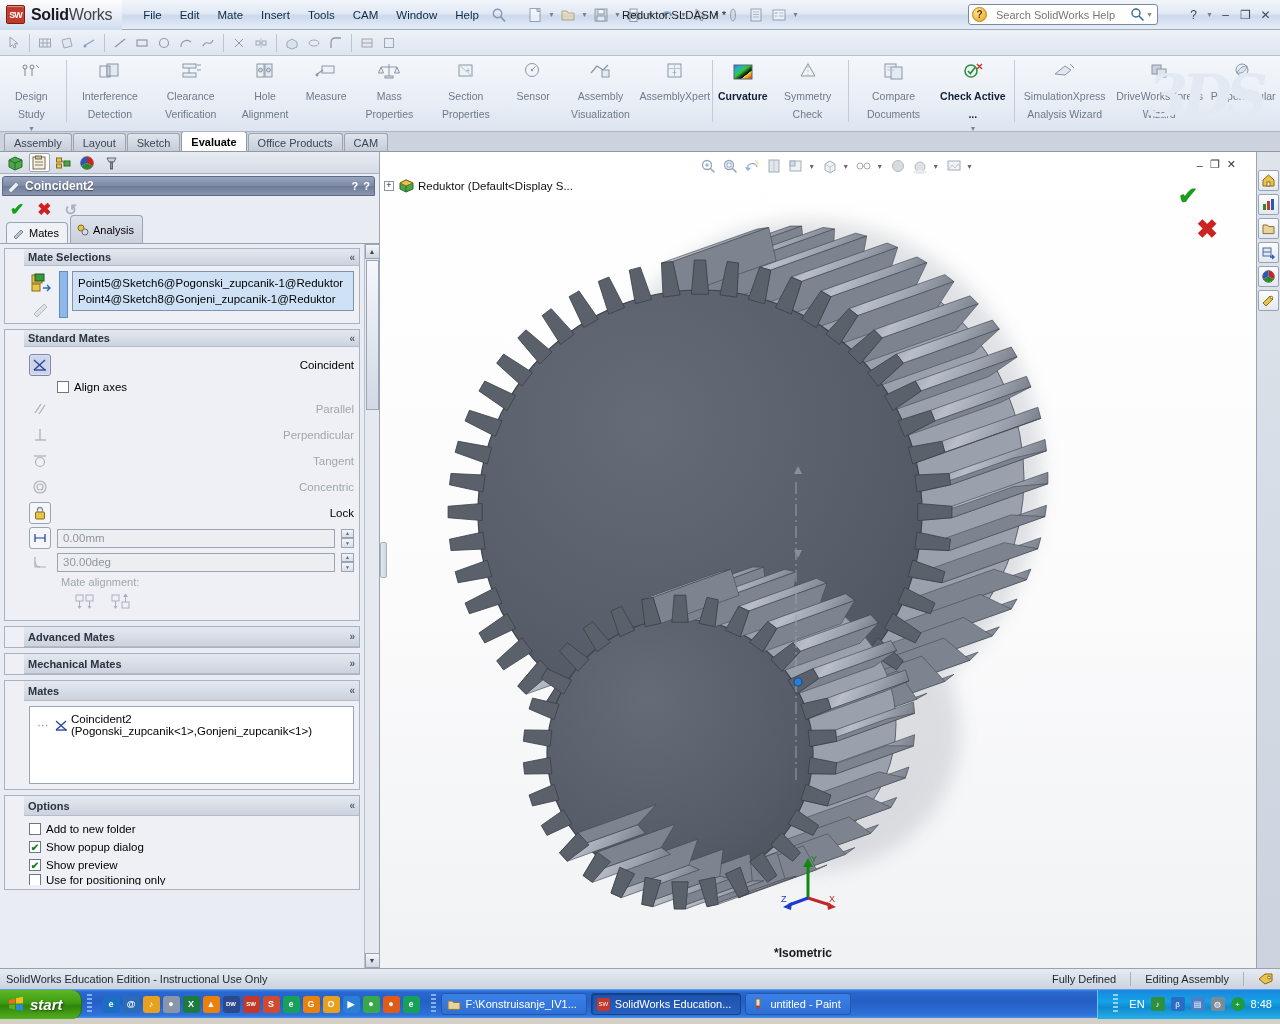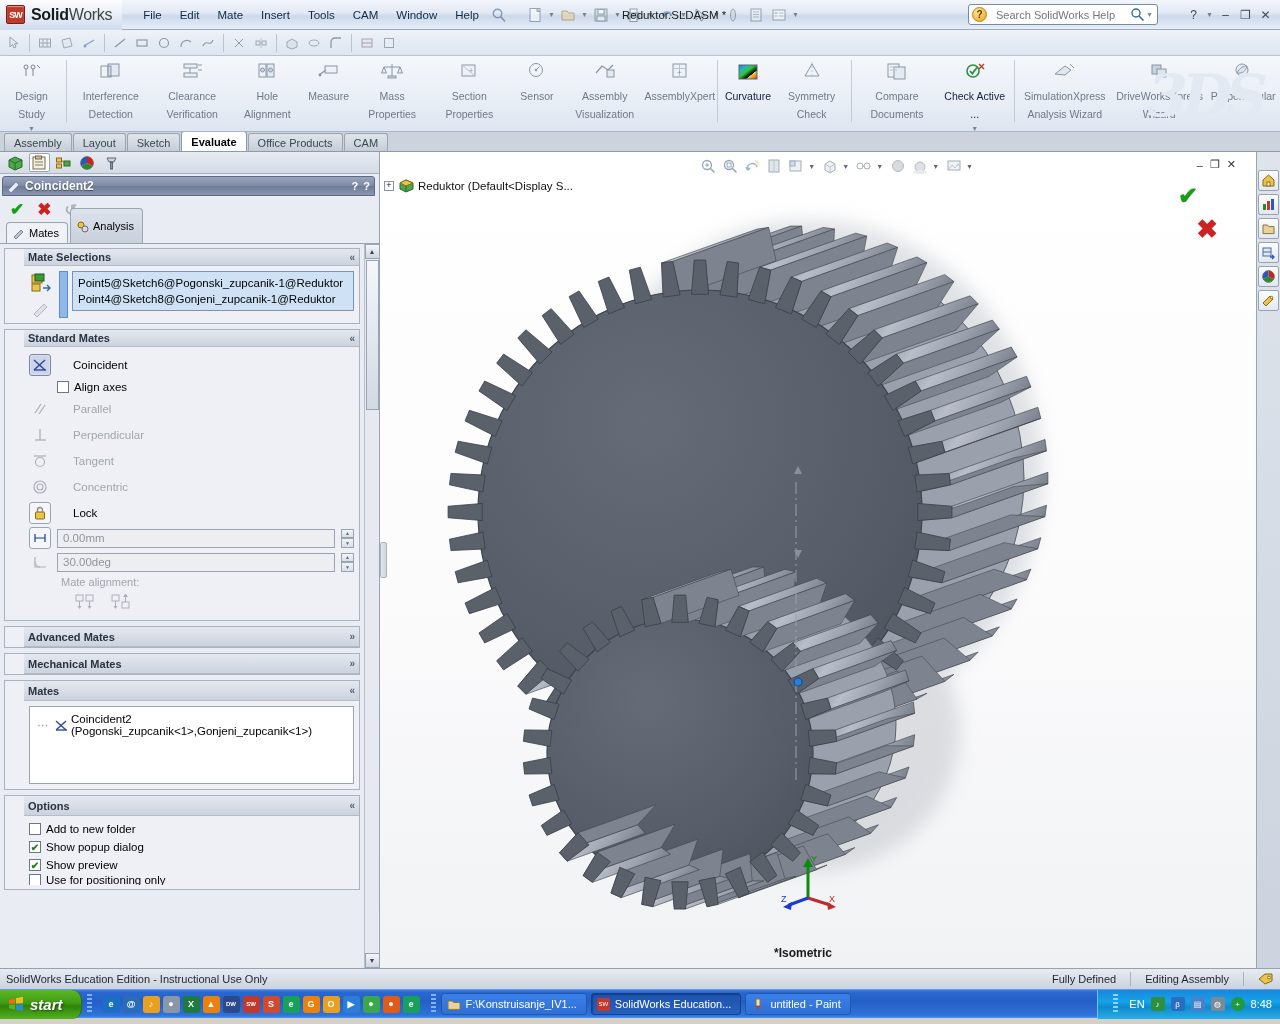--- a/index.html
+++ b/index.html
@@ -50,21 +50,21 @@
   .qbsep { width:1px;height:18px;background:#b9c4d2;margin:0 3px;}
 
   
   #ribbon { height:76px; width:1280px; position:relative;
     background:linear-gradient(180deg,#f4f7fb 0%,#e9eef6 60%,#dde5f0 100%);
     border-bottom:1px solid #aab6c6; display:flex; align-items:flex-start; }
   .rgroup { display:flex; align-items:flex-start; height:76px; }
   .rsep { width:1px; height:62px; margin:4px 3px; background:#c2ccd9; }
   .ritem { width:auto; min-width:54px; padding:3px 5px 0; display:flex; flex-direction:column;
     align-items:center; text-align:center; color:#6e7a88; }
-  .ritem.active { color:#10213a; font-weight:normal; }
+  .ritem.active { color:#10213a; font-weight:bold; }
   .ritem .ico { height:26px; display:flex; align-items:center; justify-content:center;
     margin-bottom:2px; }
   .ritem .lbl { font-size:10.5px; line-height:18px; max-width:86px; }
   .drop-caret { font-size:7px; color:#7b8694; margin-top:2px; }
   #dsbadge { position:absolute; right:18px; top:6px; font-size:58px; color:#e2e9f3;
     font-family:"DejaVu Serif", serif; font-style:italic; font-weight:bold;
     letter-spacing:-6px; user-select:none; }
 
   
   #tabsrow { height:20px; width:1280px; background:#ccd3dd; display:flex;
@@ -94,21 +94,21 @@
     display:flex; align-items:center; padding:0 4px; color:#fff;}
   #pmheader .t { font-weight:bold; font-size:12px; margin-left:5px;
     text-shadow:0 1px 1px rgba(0,0,0,.45);}
   #pmheader .hh { margin-left:auto; display:flex; gap:5px; font-size:11px; font-weight:bold;}
 
   #pmactions { height:26px; display:flex; align-items:center; gap:13px; padding-left:10px;}
   .act { font-size:17px; line-height:17px; font-weight:bold; }
 
   #pmtabs { height:22px; display:flex; align-items:flex-end; padding-left:6px;
     border-bottom:1px solid #9aa3b0;}
-  .ptab { height:35px; padding:0 8px 0 5px; display:flex; align-items:center; gap:4px;
+  .ptab { height:28px; padding:0 8px 0 5px; display:flex; align-items:center; gap:4px;
     font-size:11px; background:linear-gradient(180deg,#dde3ec,#c8d0dc);
     border:1px solid #9aa5b3; border-bottom:none; border-radius:4px 4px 0 0; margin-right:2px;}
   .ptab.active { background:#eef1f6; height:21px; }
 
   #pmbody { flex:1; overflow:hidden; position:relative; display:flex; }
   #pmscrollarea { flex:1; padding:4px 4px 0 4px; overflow:hidden; }
   #pmscrollbar { width:15px; background:#e6e9ef; border-left:1px solid #b9c0cb;
     display:flex; flex-direction:column; align-items:center; }
   .sbtn { width:15px;height:15px;background:linear-gradient(180deg,#f4f6fa,#cfd6e1);
     border:1px solid #9aa5b3; display:flex;align-items:center;justify-content:center;
@@ -123,21 +123,21 @@
   .sect-h .chev { margin-left:auto; color:#5a6headers; font-size:10px; color:#56607a; }
   .sect-b { padding:5px; }
 
   .sel-box { border:1px solid #7f93ad; background:#cfe2f5; padding:3px 5px;
     font-size:11.5px; line-height:16px; }
   .sel-row { display:flex; align-items:flex-start; gap:4px; }
   .sel-icons { display:flex; flex-direction:column; gap:7px; padding-top:2px; width:26px;
     align-items:center;}
   .sel-bluebar { width:9px; background:#8fb8e8; border:1px solid #5c8fc9; align-self:stretch;}
 
-  .mrow { display:flex; align-items:center; height:26px; gap:22px; }
+  .mrow { display:flex; align-items:center; height:26px; gap:6px;justify-content:space-between; }
   .micon { width:22px;height:22px;border:1px solid transparent;border-radius:3px;
     display:flex;align-items:center;justify-content:center;}
   .micon.sel { background:#cdd3e8; border-color:#7f87a8; box-shadow:inset 0 0 2px #fff;}
   .mlabel { font-size:11.5px; }
   .dim { color:#a0a6ae; }
 
   .cbrow { display:flex; align-items:center; gap:5px; height:18px; font-size:11.5px;}
   .cb { width:12px;height:12px;background:#fff;border:1px solid #6b7785; display:inline-flex;
     align-items:center;justify-content:center; font-size:10px; color:#178017; font-weight:bold;}
 

